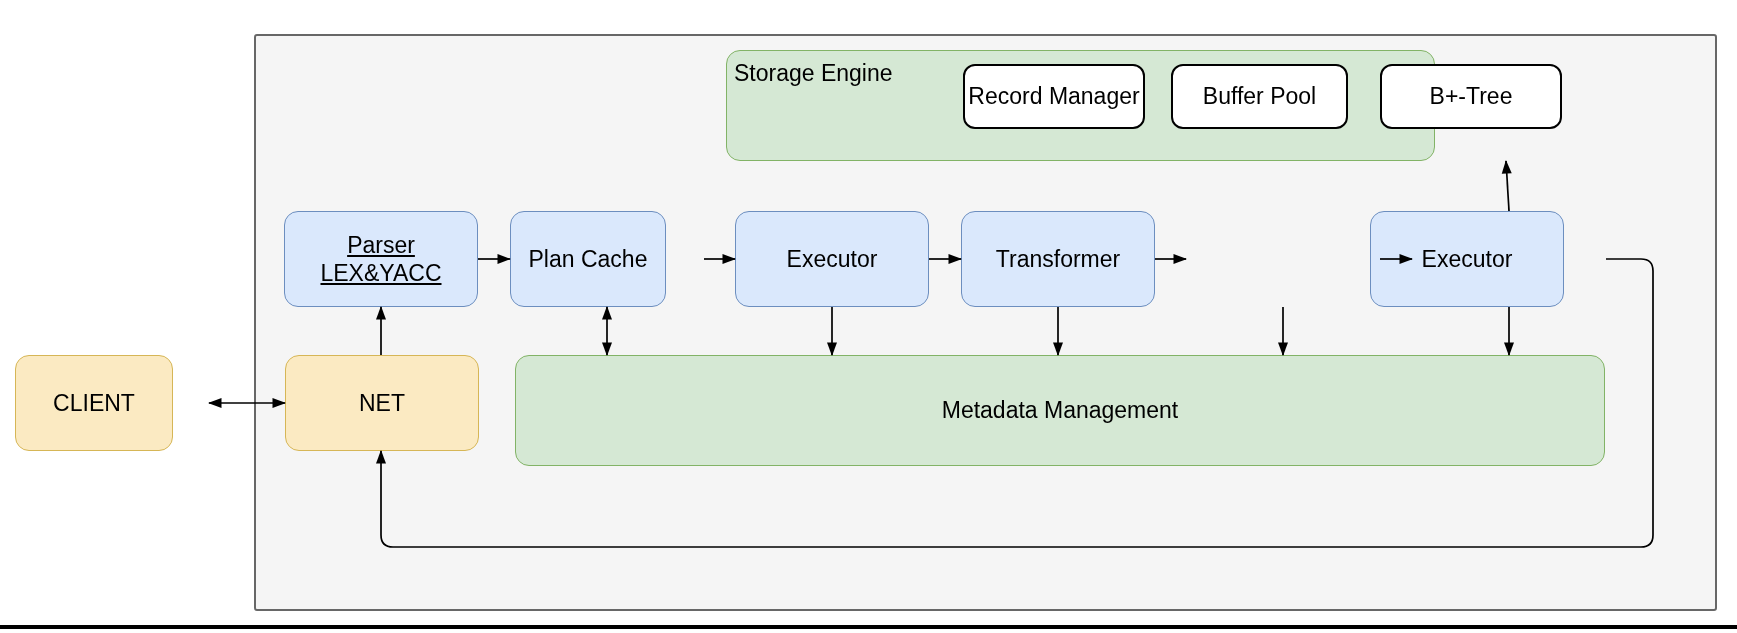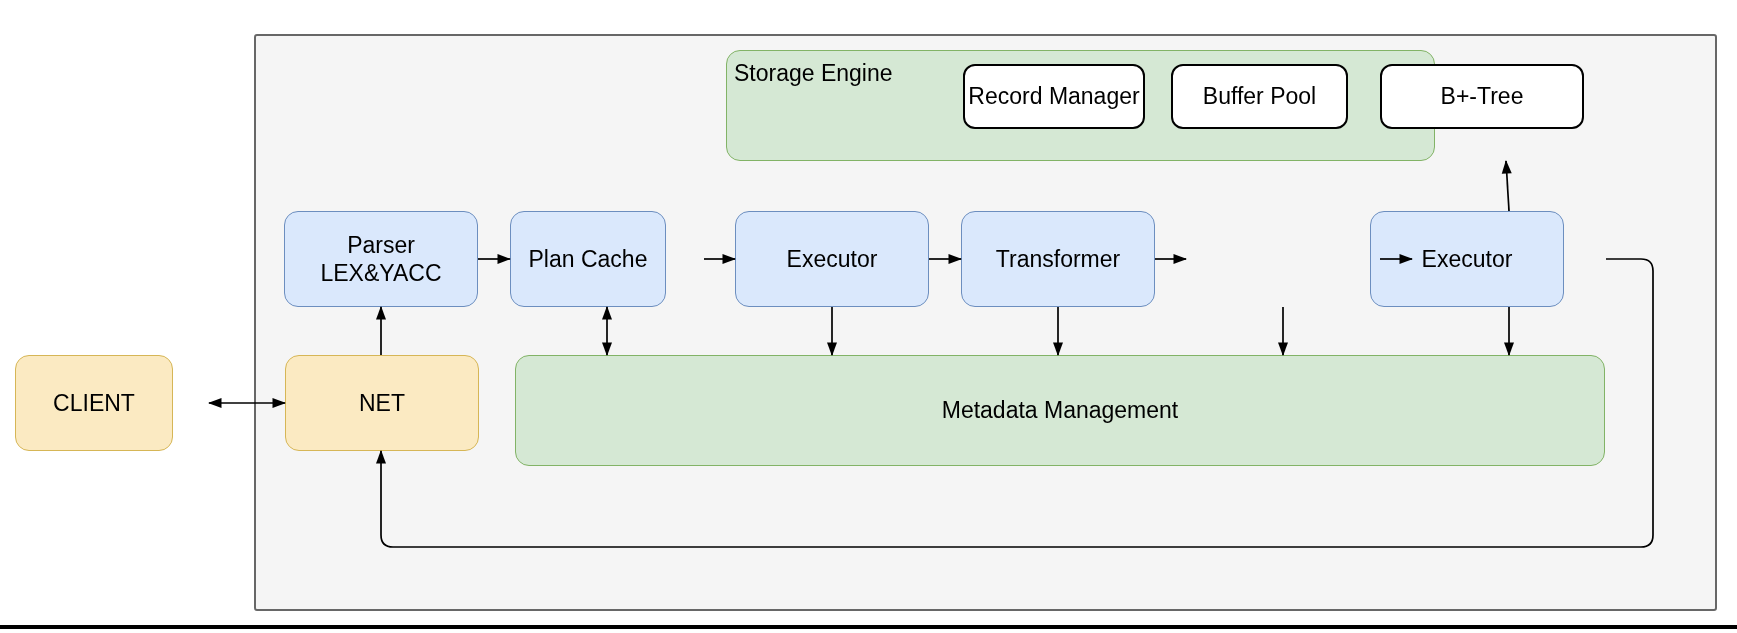--- a/index.html
+++ b/index.html
@@ -48,29 +48,29 @@
 
   <div class="green-group" style="left:726px;top:50px;width:709px;height:111px;">
     <div class="group-label">Storage Engine</div>
   </div>
   <div class="white-box" style="left:963px;top:64px;width:182px;height:65px;">
     <span>Record Manager</span>
   </div>
   <div class="white-box" style="left:1171px;top:64px;width:177px;height:65px;">
     <span>Buffer Pool</span>
   </div>
-  <div class="white-box" style="left:1380px;top:64px;width:204px;height:65px;">
+  <div class="white-box" style="left:1380px;top:64px;width:182px;height:65px;">
     <span>B+-Tree</span>
   </div>
 
   <div class="green-group" style="left:515px;top:355px;width:1090px;height:111px;display:flex;align-items:center;justify-content:center;">
     <span class="metadata-label">Metadata Management</span>
   </div>
 
-  <div class="node blue round" style="left:284px;top:211px;width:194px;height:96px;flex-direction:column;">
+  <div class="node blue round" style="left:284px;top:211px;width:194px;height:96px;flex-direction:column;text-decoration:underline;">
     <span>Parser</span>
     <span>LEX&amp;YACC</span>
   </div>
   <div class="node blue round" style="left:510px;top:211px;width:156px;height:96px;">
     <span>Plan Cache</span>
   </div>
   <div class="node blue round" style="left:735px;top:211px;width:194px;height:96px;">
     <span>Executor</span>
   </div>
   <div class="node blue round" style="left:961px;top:211px;width:194px;height:96px;">

